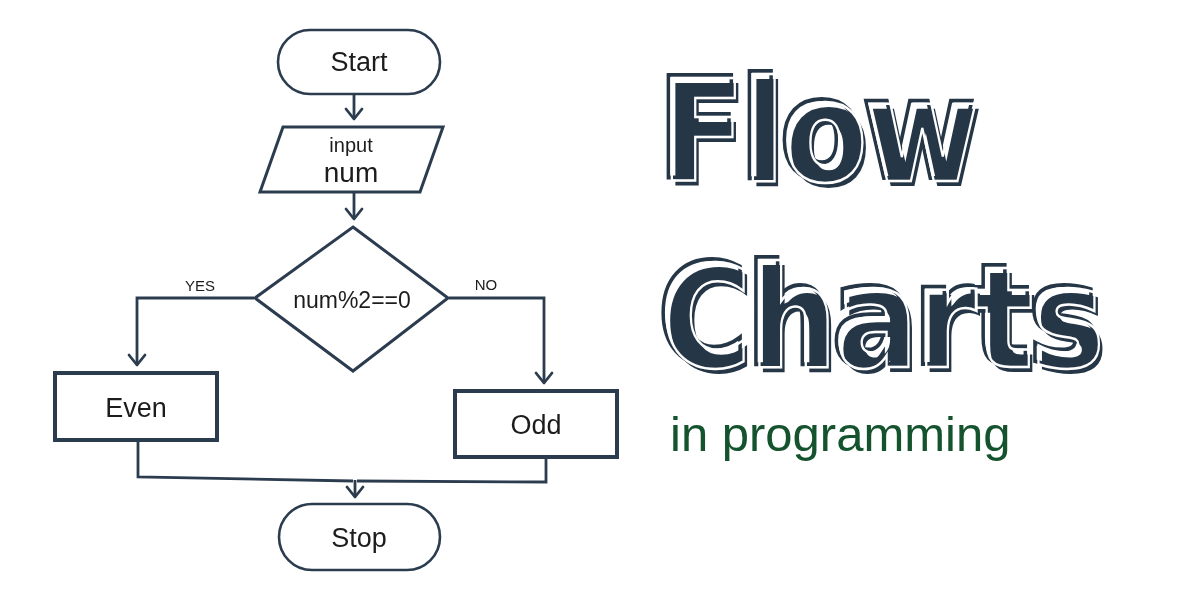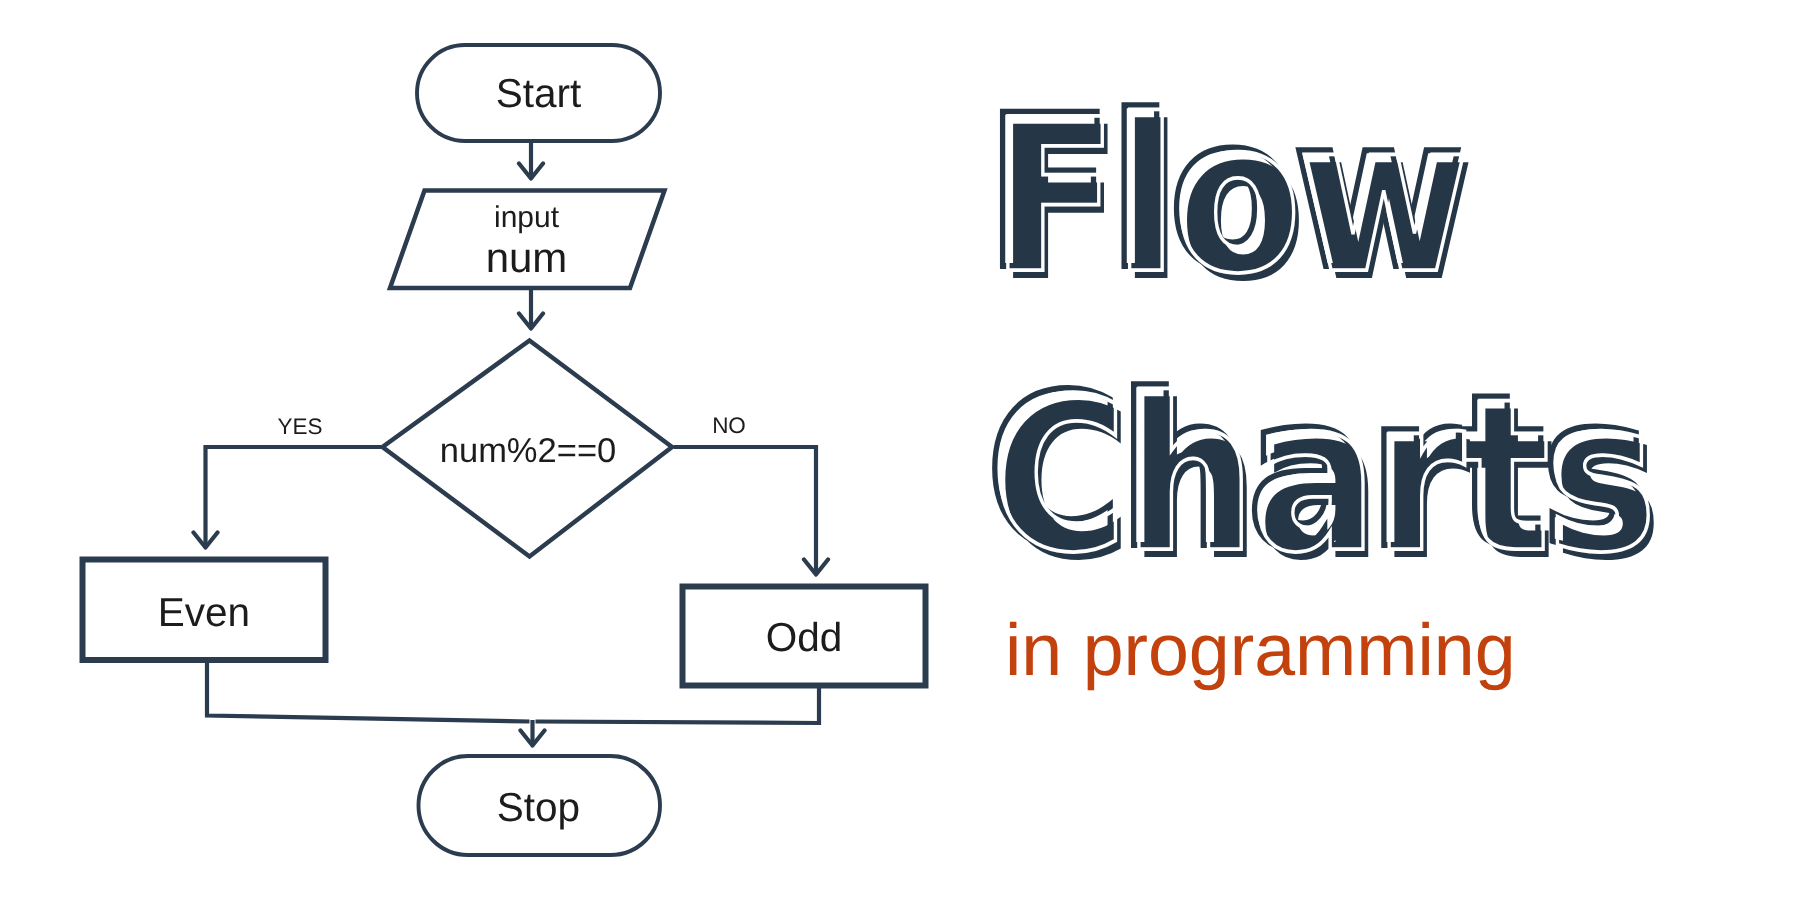--- a/index.html
+++ b/index.html
@@ -54,21 +54,21 @@
     color: transparent;
     -webkit-text-stroke: 2.5px #ffffff;
   }
   .title-line-1 { left: 664px; top: 67px; }
   .title-line-2 { left: 664px; top: 253px; }
   .subtitle {
     position: absolute;
     left: 670px;
     top: 406px;
     font-size: 49px;
-    color: #c2410c;
+    color: #14532d;
     font-family: "Liberation Sans", sans-serif;
   }
 </style>
 </head>
 <body>
 
 <div class="stage">
 
   <svg class="flowchart-svg" width="640" height="600" viewBox="0 0 640 600">
     <defs>

